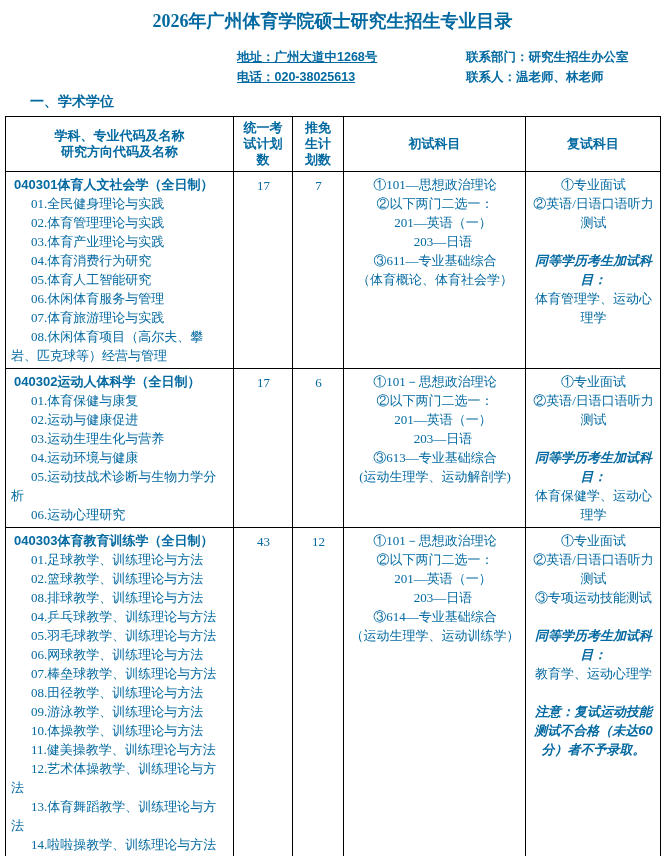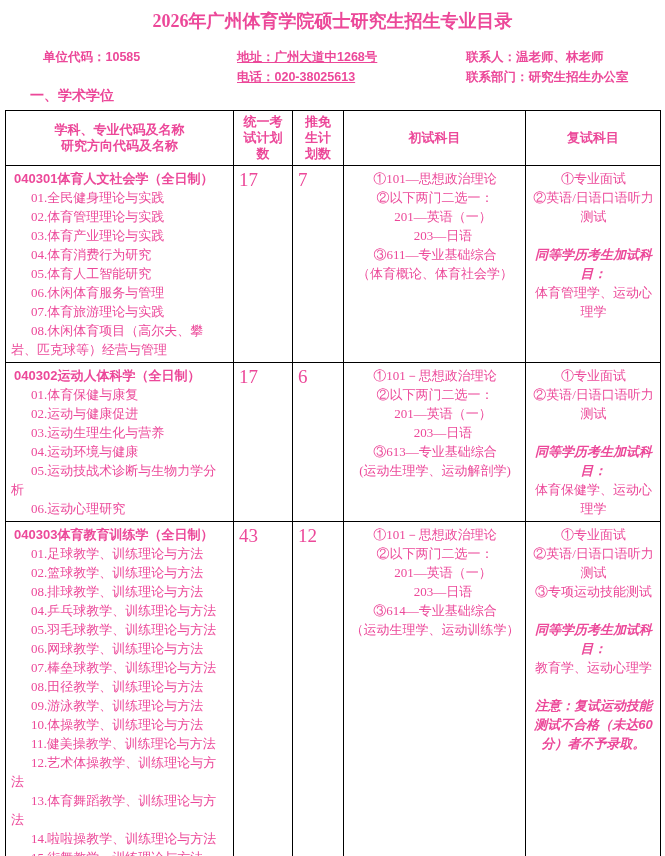--- a/index.html
+++ b/index.html
@@ -1,57 +1,57 @@
 <!DOCTYPE html>
 <html><head>
 <meta charset="utf-8">
 <style>
   * { box-sizing: border-box; }
   html, body { margin: 0; padding: 0; background: #fff; }
   .page {
     width: 665px; height: 856px; overflow: hidden; background: #ffffff;
-    font-family: "Liberation Serif", "DejaVu Serif", serif; color: #ec4899;
+    font-family: "Liberation Serif", "DejaVu Serif", serif; color: #0369a1;
     position: relative;
   }
   .doc-title {
     margin: 0; padding-top: 9px; text-align: center;
     font-size: 18px; font-weight: bold; line-height: 24px;
     font-family: "Liberation Serif", "DejaVu Serif", serif;
   }
   .info-block {
     display: flex; margin: 15px 0 0 43px;
     font-family: "Liberation Sans", "DejaVu Sans", sans-serif;
     font-weight: bold; font-size: 12.5px; line-height: 19.5px;
   }
   .info-col-1 { width: 194px; }
   .info-col-2 { width: 229px; text-decoration: underline; }
   .info-col-3 { width: 190px; }
   .section-heading {
-    margin: 0 0 5px 30px;
+    margin: 6px 0 5px 30px;
     font-family: "Liberation Sans", "DejaVu Sans", sans-serif;
     font-weight: bold; font-size: 14px;
   }
   table.catalog {
     border-collapse: collapse; table-layout: fixed;
     margin-left: 5px; width: 655px;
   }
   table.catalog col.c1 { width: 228px; }
   table.catalog col.c2 { width: 59px; }
   table.catalog col.c3 { width: 51px; }
   table.catalog col.c4 { width: 182px; }
   table.catalog col.c5 { width: 135px; }
   th, td { border: 1px solid #000; vertical-align: top; }
   th {
     font-family: "Liberation Sans", "DejaVu Sans", sans-serif;
     font-size: 13px; font-weight: bold; text-align: center;
     vertical-align: middle; white-space: pre-line;
     line-height: 16px; padding: 3px 1px; height: 50px;
   }
   td { font-size: 13px; line-height: 19px; padding: 3px 4px 3px 5px; }
-  td.cell-num { font-size: 19px; padding-top: 4px; }
+  td.cell-num { text-align: center; font-size: 13px; padding-top: 4px; }
   .program-title {
     font-family: "Liberation Sans", "DejaVu Sans", sans-serif;
     font-weight: bold; text-indent: 3px;
   }
   .dir-line { text-indent: 20px; }
   .exam-line { min-height: 19px; text-align: center; }
   .exam-line.indent { text-indent: 16px; }
   .exam-line.bold {
     font-family: "Liberation Sans", "DejaVu Sans", sans-serif;
     font-weight: bold;
@@ -61,29 +61,28 @@
   .blank-line { height: 19px; }
 </style>
 </head>
 <body>
 
 <div class="page">
   <h1 class="doc-title">2026年广州体育学院硕士研究生招生专业目录</h1>
 
   <div class="info-block">
     <div class="info-col-1">
-      <div>单位代码：10585</div>
     </div>
     <div class="info-col-2">
       <div>地址：广州大道中1268号</div>
       <div>电话：020-38025613</div>
     </div>
     <div class="info-col-3">
+      <div>联系部门：研究生招生办公室</div>
       <div>联系人：温老师、林老师</div>
-      <div>联系部门：研究生招生办公室</div>
     </div>
   </div>
 
   <div class="section-heading">一、学术学位</div>
 
   <table class="catalog">
     <colgroup>
       <col class="c1">
         <col class="c2">
         <col class="c3">

